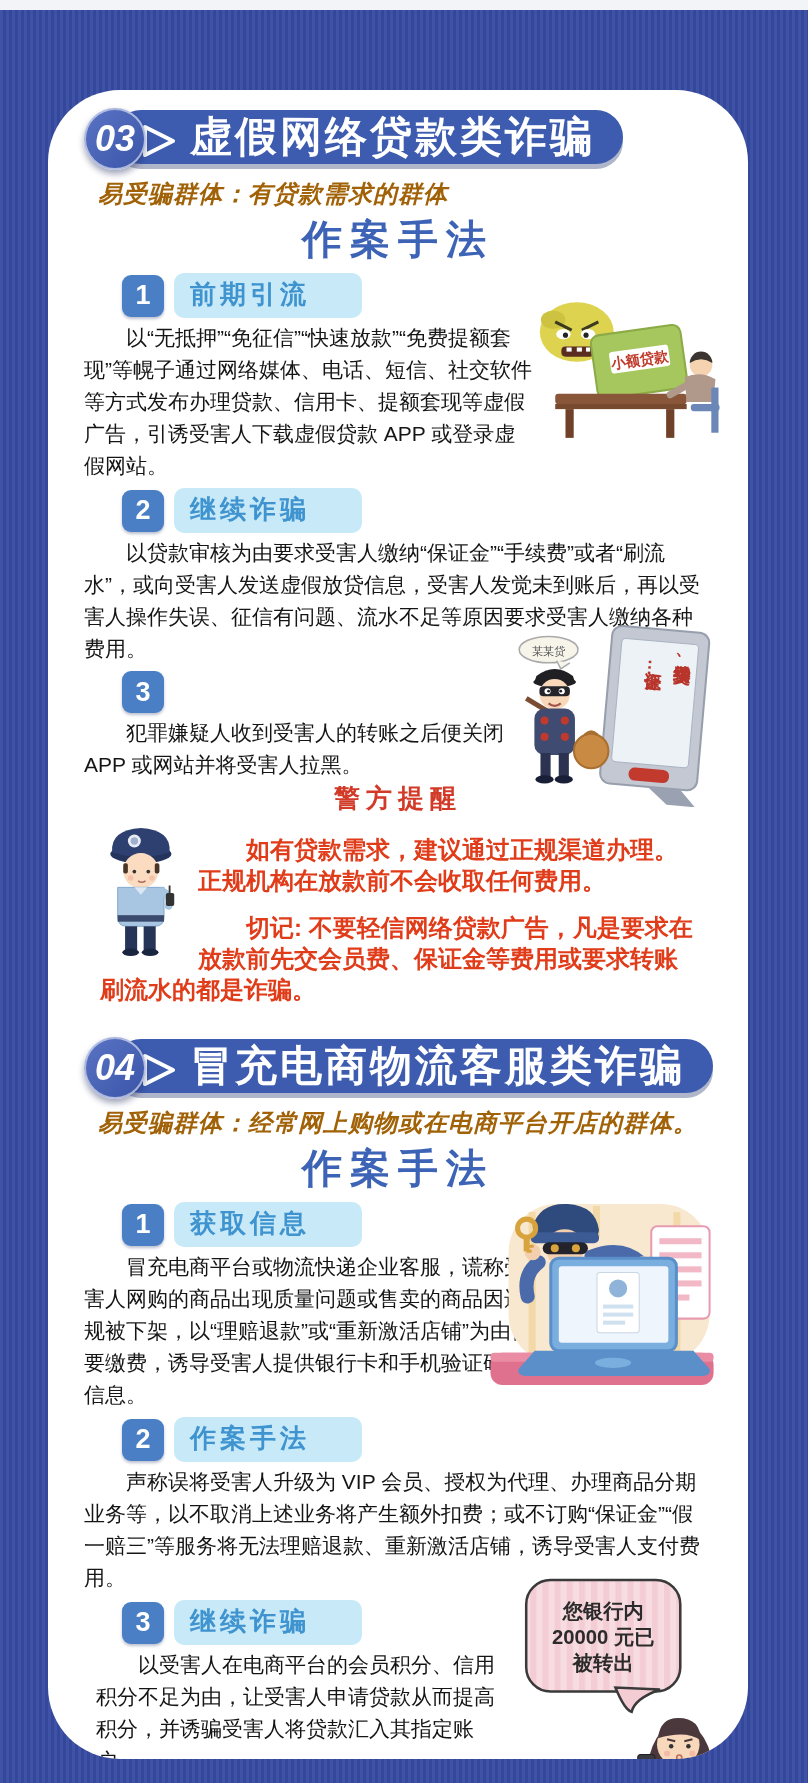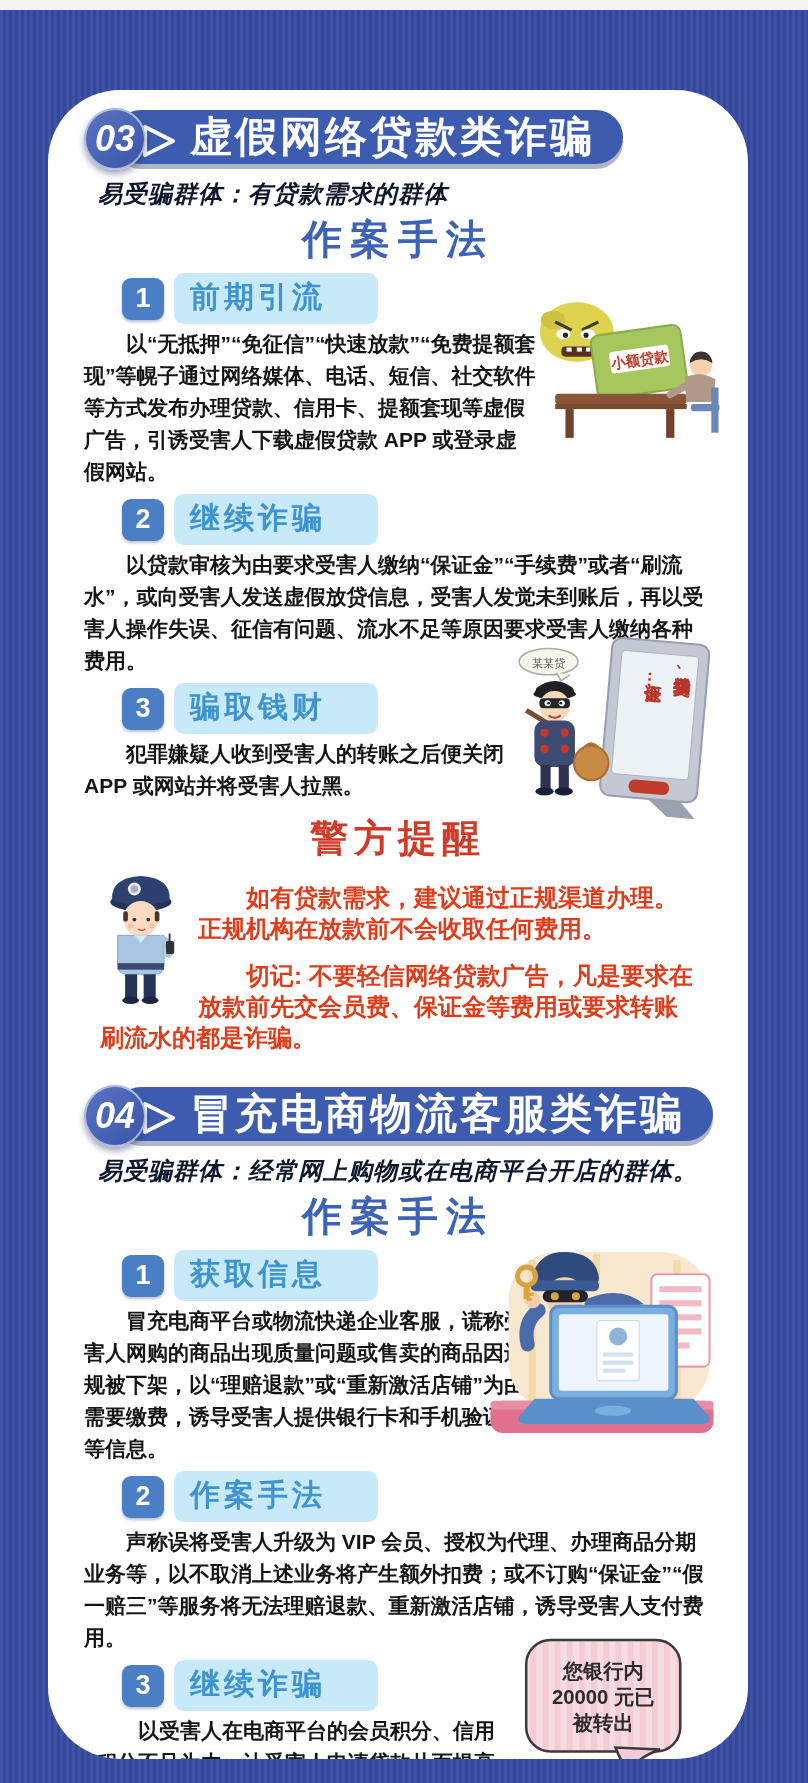--- a/index.html
+++ b/index.html
@@ -29,34 +29,34 @@
     box-shadow:0 4px 6px rgba(20,30,80,.4);
   }
   .sec-chevron{position:absolute;left:56px;top:12px;z-index:2;}
   .sec-pill{
     margin-left:30px;height:54px;width:max-content;
     background:#3d5cb0;border-radius:30px;
     color:#fff;font-size:42px;font-weight:bold;letter-spacing:3px;
     display:flex;align-items:center;padding:0 28px 0 76px;
     box-shadow:0 5px 0 rgba(30,45,100,.35);
   }
-  .audience{color:#0f172a;font-size:24px;font-weight:bold;font-style:italic;margin:8px 0 0 14px;letter-spacing:1px;}
+  .audience{color:#a16207;font-size:24px;font-weight:bold;font-style:italic;margin:8px 0 0 14px;letter-spacing:1px;}
   .method{color:#3c63b5;text-align:center;font-size:40px;font-weight:900;letter-spacing:8px;margin-top:2px;}
   .step{display:flex;align-items:center;gap:10px;margin:6px 0 0 38px;}
   .step-num{
     width:42px;height:42px;background:#4a7ec5;border-radius:9px;flex:0 0 auto;
     color:#fff;font-weight:bold;font-size:27px;display:flex;align-items:center;justify-content:center;
     box-shadow:0 2px 3px rgba(30,45,100,.3);
   }
-  .step-label{background:#c7e9f8;color:#3f93cf;font-size:30px;font-weight:bold;letter-spacing:4px;
+  .step-label{background:#c7e9f8;color:#3f93cf;font-size:26px;font-weight:bold;letter-spacing:4px;
     padding:4px 52px 6px 16px;border-radius:10px;}
-  .para{font-size:21px;line-height:32px;color:#151515;font-weight:700;text-indent:2em;margin:4px 0 0 0;}
+  .para{font-size:21px;line-height:32px;color:#151515;font-weight:400;text-indent:2em;margin:4px 0 0 0;}
   .rowwrap{position:relative;clear:none;}
   .illo{position:absolute;}
-  .red-head{color:#d23a28;text-align:center;font-size:38px;font-weight:900;letter-spacing:6px;margin-top:11px;}
+  .red-head{color:#d23a28;text-align:center;font-size:26px;font-weight:900;letter-spacing:6px;margin-top:0;}
   .reminder{margin-top:2px;overflow:hidden;}
   .police{float:left;width:102px;height:140px;margin:4px 8px 0 4px;}
   .reminder p{color:#e03c1a;font-size:24px;line-height:31px;font-weight:bold;text-indent:2em;margin:16px;}
 </style>
 </head>
 <body>
 
 <div class="poster">
   <div class="top-strip"></div>
 
@@ -112,21 +112,20 @@
 
       <div class="step">
         <div class="step-num">2</div>
         <div class="step-label">继续诈骗</div>
       </div>
       <p class="para">以贷款审核为由要求受害人缴纳“保证金”“手续费”或者“刷流水”，或向受害人发送虚假放贷信息，受害人发觉未到账后，再以受害人操作失误、征信有问题、流水不足等原因要求受害人缴纳各种费用。</p>
 
       <div class="rowwrap">
         <div class="step">
           <div class="step-num">3</div>
-          <div class="step-label">骗取钱财</div>
         </div>
         <p class="para" style="width:430px;">犯罪嫌疑人收到受害人的转账之后便关闭 APP 或网站并将受害人拉黑。</p>
         <svg class="illo" style="right:-12px;top:-52px;" width="218" height="188" viewBox="0 0 215 185">
           <g transform="rotate(5 150 95)">
             <rect x="98" y="10" width="96" height="156" rx="10" fill="#c3c8d2" stroke="#979eac" stroke-width="2"></rect>
             <rect x="108" y="22" width="76" height="122" rx="4" fill="#edf2f7" stroke="#aab4c2"></rect>
             <text x="170" y="30" font-size="17" font-weight="bold" fill="#b8352c" writing-mode="tb" style="writing-mode:vertical-rl;">交纳手续费、</text>
             <text x="142" y="40" font-size="17" font-weight="bold" fill="#b8352c" writing-mode="tb" style="writing-mode:vertical-rl;">保证金…</text>
             <rect x="126" y="148" width="40" height="13" rx="6" fill="#c2392e"></rect>
             <path d="M146 166 l20 16 h28 l-16 -16 Z" fill="#9aa2b2"></path>

